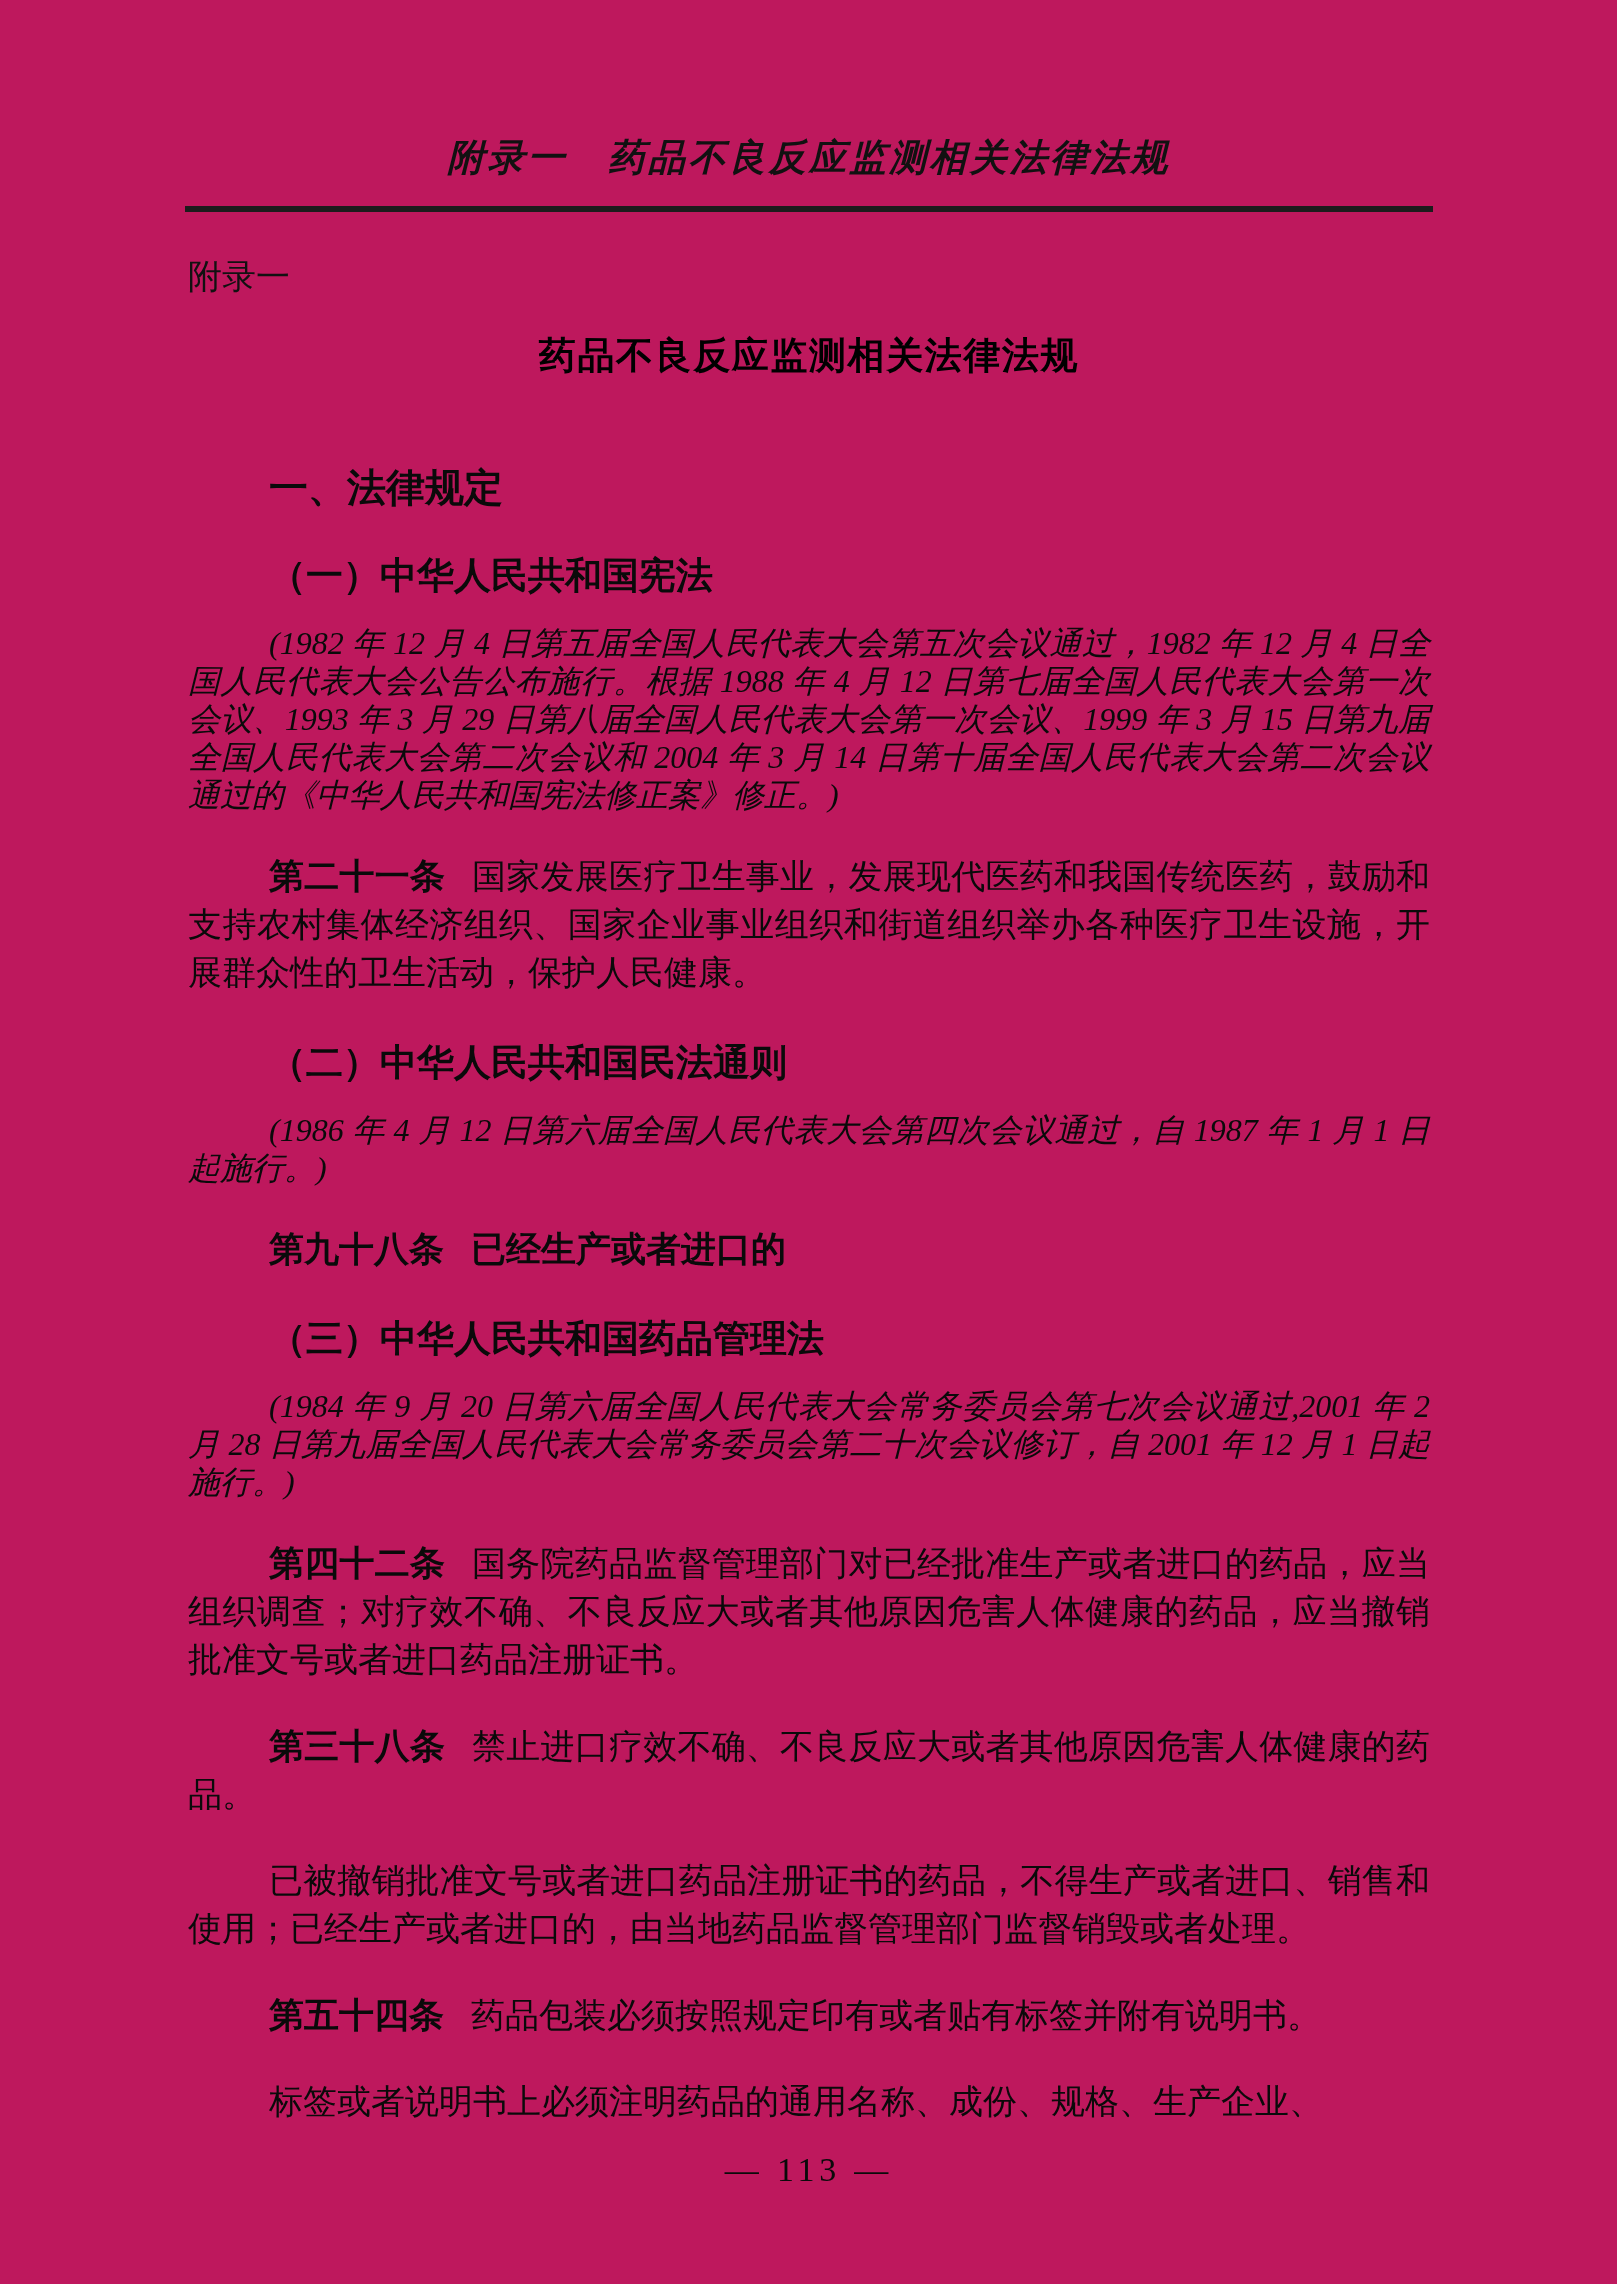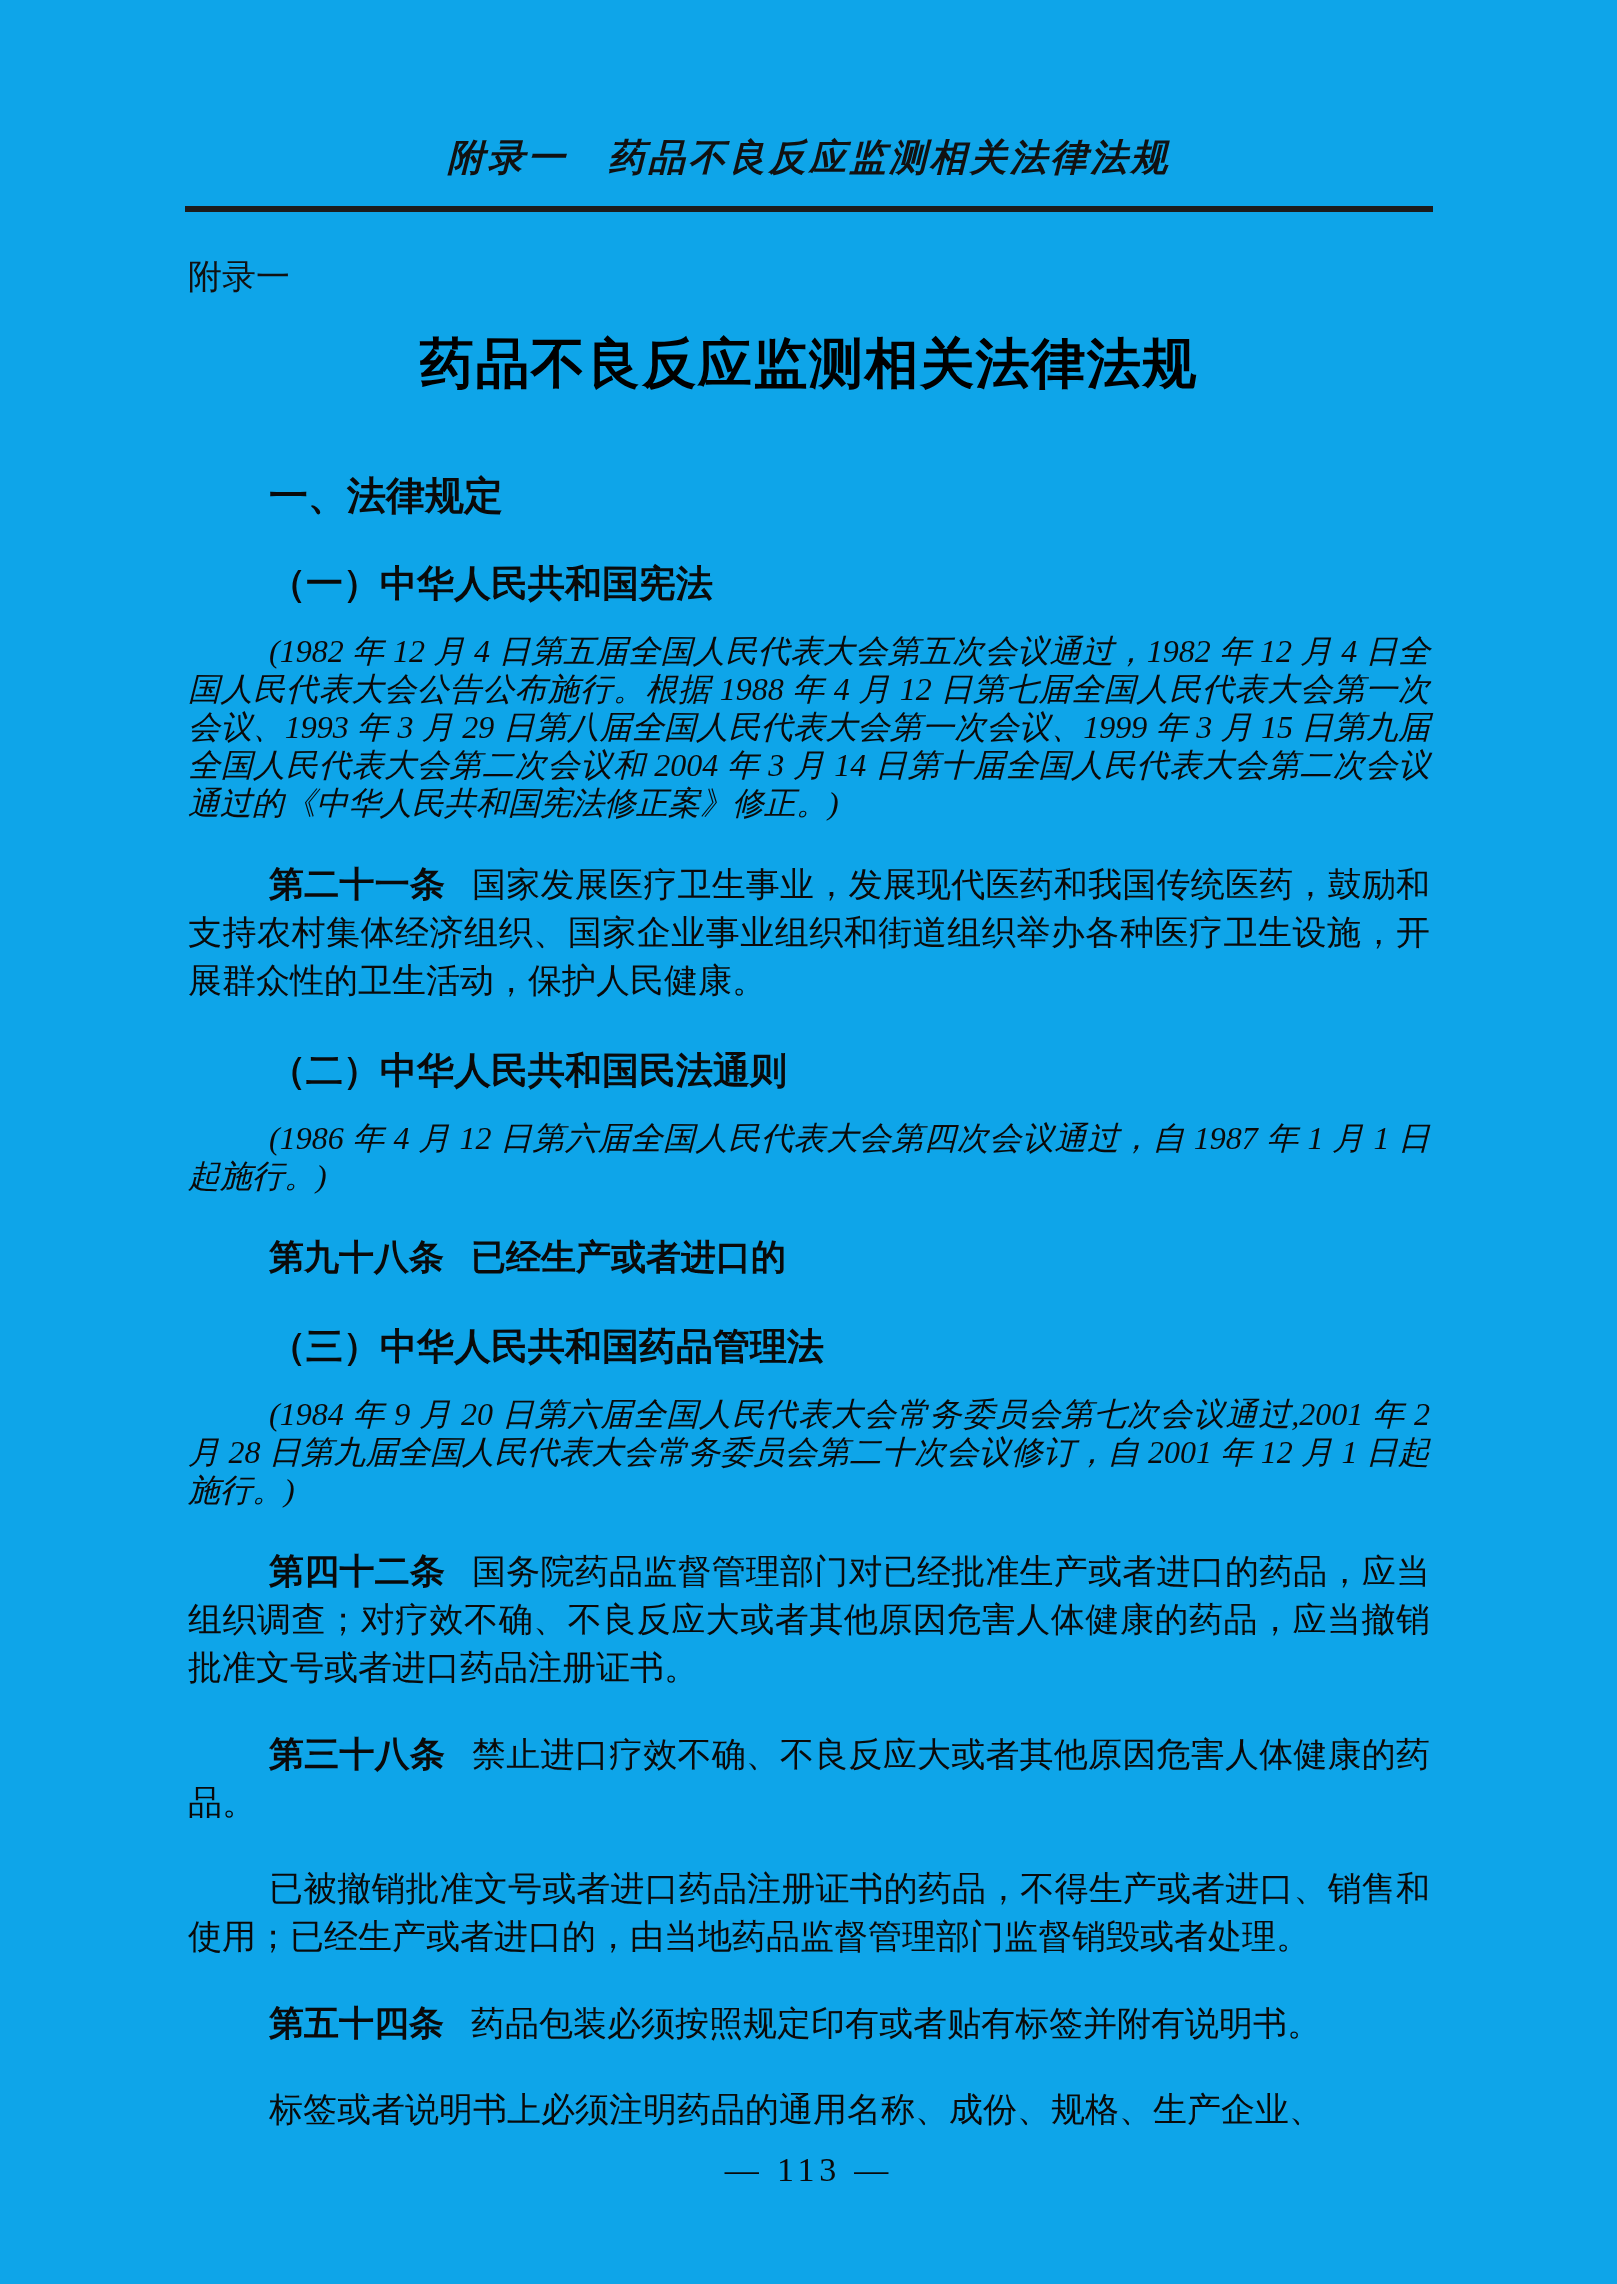--- a/index.html
+++ b/index.html
@@ -6,21 +6,21 @@
   body {
     width: 1618px; height: 2284px;
     background: #ffffff;
     color: #000000;
     font-family: "Liberation Serif", "DejaVu Serif", serif;
     overflow: hidden;
   }
   .page {
     position: relative;
     width: 1618px; height: 2284px;
-    background: #0ea5e9;
+    background: #be185d;
   }
   .running-header {
     padding-top: 134px;
     text-align: center;
     font-family: "Liberation Sans", "DejaVu Sans", sans-serif;
     font-style: italic;
     font-weight: bold;
     font-size: 37px;
     line-height: 48px;
     letter-spacing: 3.2px;
@@ -35,25 +35,25 @@
     margin: 0 188px;
   }
   .appendix-label {
     margin-top: 44px;
     font-family: "Liberation Sans", "DejaVu Sans", sans-serif;
     font-size: 34px;
     line-height: 40px;
     color: #111111;
   }
   .doc-title {
-    margin-top: 36px;
+    margin-top: 28px;
     text-align: center;
     font-family: "Liberation Serif", "DejaVu Serif", serif;
     font-weight: bold;
-    font-size: 54px;
+    font-size: 37px;
     line-height: 64px;
     letter-spacing: 1.6px;
     color: #000000;
   }
   .h1 {
     margin-top: 77px;
     font-family: "Liberation Sans", "DejaVu Sans", sans-serif;
     font-weight: bold;
     font-size: 39px;
     line-height: 45px;

